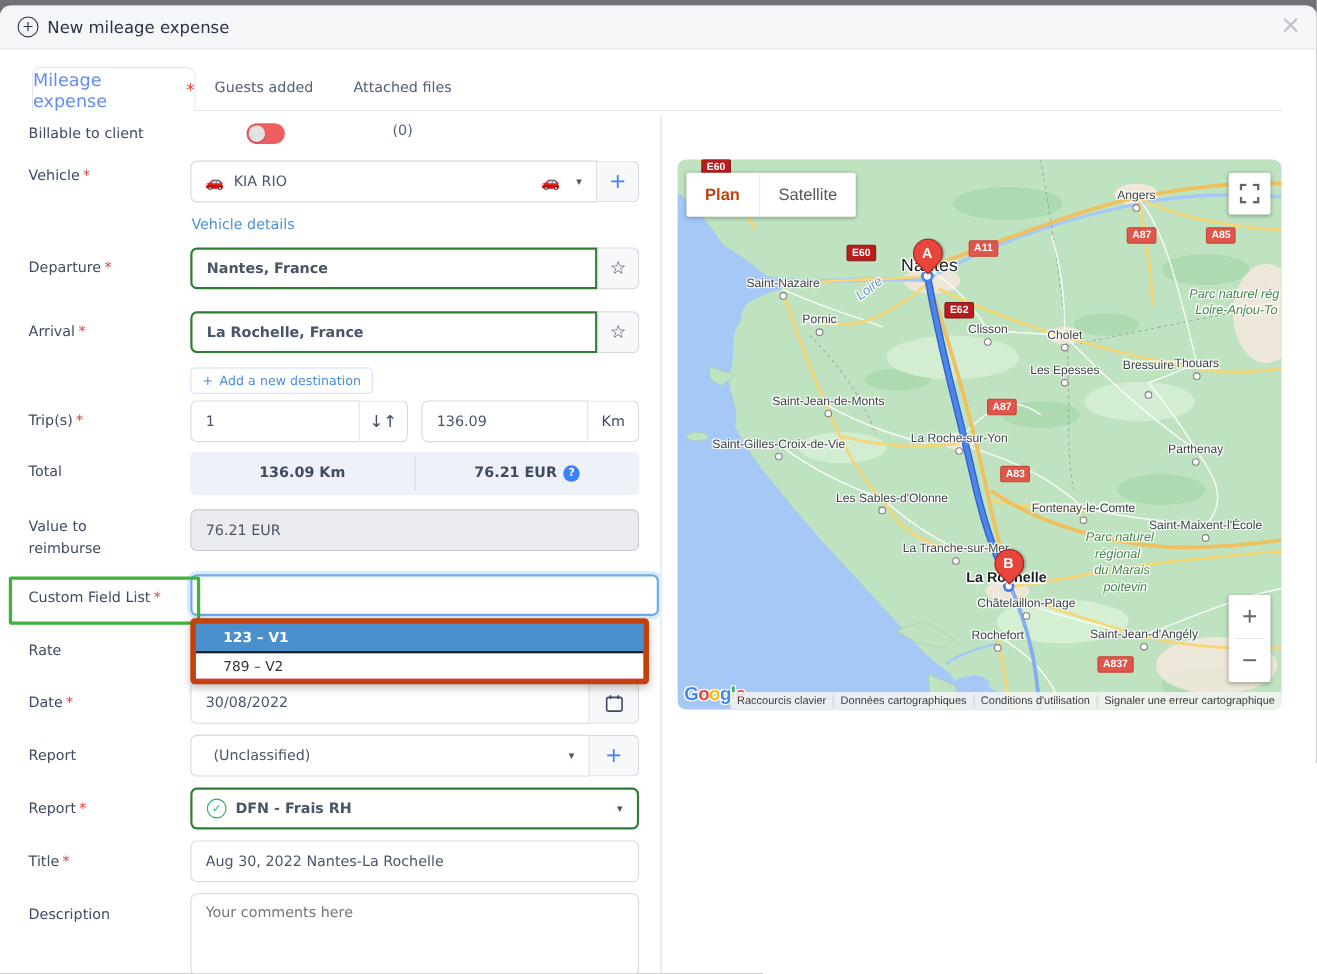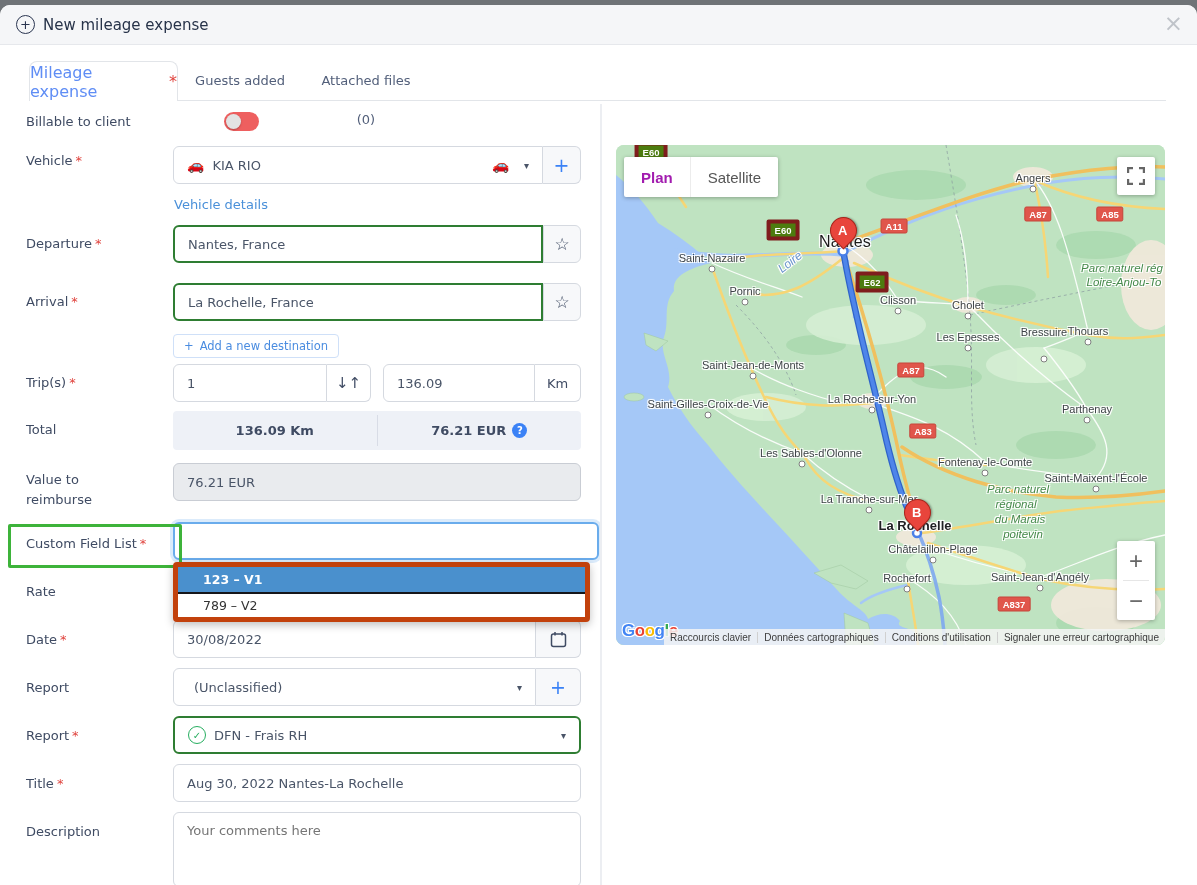--- a/index.html
+++ b/index.html
@@ -14,21 +14,21 @@
   
   .tab-active{position:absolute;left:29px;top:56px;width:147px;height:39px;background:#fff;border:1px solid #e2e5e9;border-bottom:none;border-radius:8px 8px 0 0;display:flex;align-items:center;justify-content:center;gap:4px;font-size:16px;color:#5f8df5;z-index:2;}
   .tab-plain{position:absolute;top:56px;height:39px;line-height:39px;font-size:13px;color:#525f7a;}
   .tabline{position:absolute;left:29px;top:95px;width:1137px;height:1px;background:#e2e5e9;}
   .req{color:#e0433d;margin-left:3px;}
   
   .flabel{position:absolute;left:26px;font-size:13px;color:#3f4b63;}
   .inp{position:absolute;background:#fff;border:1px solid #d5d9e0;border-radius:6px;box-sizing:border-box;font-size:13px;color:#4a5568;display:flex;align-items:center;padding:0 13px;font-family:"DejaVu Sans",sans-serif;}
   input.inp,textarea.inp{outline:none;}
   .suffix-btn{position:absolute;background:#f7f8fa;border:1px solid #d5d9e0;box-sizing:border-box;display:flex;align-items:center;justify-content:center;color:#3f4b63;cursor:pointer;}
-  .green-border{border:2px solid #2e7d32 !important;}
+  .green-border{border:2px solid #2e7d32 !important;font-weight:bold;}
   .toggle{position:absolute;left:224px;top:107px;width:35px;height:19px;background:#ee5f5f;border-radius:10px;cursor:pointer;}
   .toggle .knob{position:absolute;left:2px;top:2px;width:15px;height:15px;background:#e3e3e3;border-radius:50%;box-shadow:0 1px 2px rgba(0,0,0,.25);}
   .link{position:absolute;color:#4a90d9;font-size:13px;cursor:pointer;}
   .car-icon{color:#8a93a5;font-size:14px;margin-right:8px;}
   .car-green{color:#34a853;font-size:14px;margin-left:auto;}
   .caret{color:#4a5568;font-size:10px;margin-left:14px;}
   .add-dest{position:absolute;left:173px;top:329px;height:22px;border:1px solid #cfe0f8;border-radius:4px;display:inline-flex;align-items:center;gap:6px;padding:0 10px;color:#4a8ce0;font-size:11.5px;cursor:pointer;background:#fff;}
   .total-bar{position:absolute;left:173px;top:406px;width:408px;height:39px;background:#eef1f7;border-radius:4px;display:flex;}
   .total-cell{flex:1;display:flex;align-items:center;justify-content:center;font-size:13px;font-weight:bold;color:#3f4b63;gap:6px;}
   .total-div{width:1px;background:#d8dce6;margin:4px 0;}
@@ -46,28 +46,28 @@
   .map svg.base{position:absolute;left:0;top:0;}
   .mlabel{position:absolute;transform:translate(-50%,-50%);font-family:"Liberation Sans",sans-serif;font-size:11px;color:#3e4347;white-space:nowrap;z-index:3;
     text-shadow:-1px -1px 0 #fff,1px -1px 0 #fff,-1px 1px 0 #fff,1px 1px 0 #fff,0 0 3px #fff;}
   .mlabel.major{font-size:16px;color:#1b1b1b;letter-spacing:.2px;}
   .mlabel.major2{font-size:13px;font-weight:bold;color:#202124;}
   .mlabel.area{font-style:italic;color:#45894a;font-size:11.5px;}
   .mlabel.waterlbl{font-style:italic;color:#6d96cf;font-size:12px;}
   .mdot{position:absolute;width:5px;height:5px;background:#fff;border:1px solid #808080;border-radius:50%;transform:translate(-50%,-50%);z-index:3;}
   .mbadge{position:absolute;transform:translate(-50%,-50%);font-family:"Liberation Sans",sans-serif;font-size:9.5px;font-weight:bold;color:#fff;padding:1px 4px;border-radius:2px;z-index:3;}
   .mbadge.red{background:#e0564b;border:1px solid #c5453a;}
-  .mbadge.green{background:#4d7c0f;border:4px solid #7f1d1d;}
+  .mbadge.green{background:#b91c1c;border:1px solid #7f1d1d;}
   .pinwrap{position:absolute;z-index:5;}
   .pin{position:absolute;left:-13.5px;top:-33px;width:27px;height:27px;background:#e8453c;border:1.5px solid #a8241b;border-radius:50% 50% 50% 0;transform:rotate(-45deg);box-sizing:border-box;box-shadow:1px 1px 2px rgba(0,0,0,.3);}
   .pin span{position:absolute;left:0;top:0;width:24px;height:24px;line-height:24px;text-align:center;transform:rotate(45deg);color:#fff;font-weight:bold;font-size:13px;font-family:"Liberation Sans",sans-serif;}
   .map-ctl{position:absolute;background:#fff;box-shadow:0 1px 4px rgba(0,0,0,.3);border-radius:2px;z-index:6;font-family:"Liberation Sans",sans-serif;}
   .plansat{left:8px;top:12px;height:40px;display:flex;align-items:stretch;}
   .plansat .seg{display:flex;align-items:center;padding:0 17px;font-size:15px;cursor:pointer;}
-  .plansat .seg.on{font-weight:bold;color:#a21caf;}
+  .plansat .seg.on{font-weight:bold;color:#c2410c;}
   .plansat .seg.off{color:#565656;border-left:1px solid #ececec;}
   .fsbtn{left:501px;top:12px;width:38px;height:38px;display:flex;align-items:center;justify-content:center;cursor:pointer;}
   .zoomctl{left:501px;top:396px;width:38px;display:flex;flex-direction:column;align-items:center;}
   .zoomctl .zbtn{width:38px;height:39px;display:flex;align-items:center;justify-content:center;font-size:24px;color:#666;cursor:pointer;}
   .zoomctl .zdiv{width:26px;height:1px;background:#e6e6e6;}
   .glogo{position:absolute;left:6px;top:476px;z-index:6;font-family:"Liberation Sans",sans-serif;font-size:17px;font-weight:bold;letter-spacing:-.5px;
     text-shadow:-1px -1px 0 #fff,1px -1px 0 #fff,-1px 1px 0 #fff,1px 1px 0 #fff;}
   .attrbar{position:absolute;right:0;bottom:0;height:16px;background:rgba(245,245,245,.85);display:flex;align-items:center;z-index:6;}
   .attr-item{font-family:"Liberation Sans",sans-serif;font-size:10px;color:#3c3c3c;padding:0 6px;border-left:1px solid #d0d0d0;white-space:nowrap;cursor:pointer;}
   .attr-item:first-child{border-left:none;}

